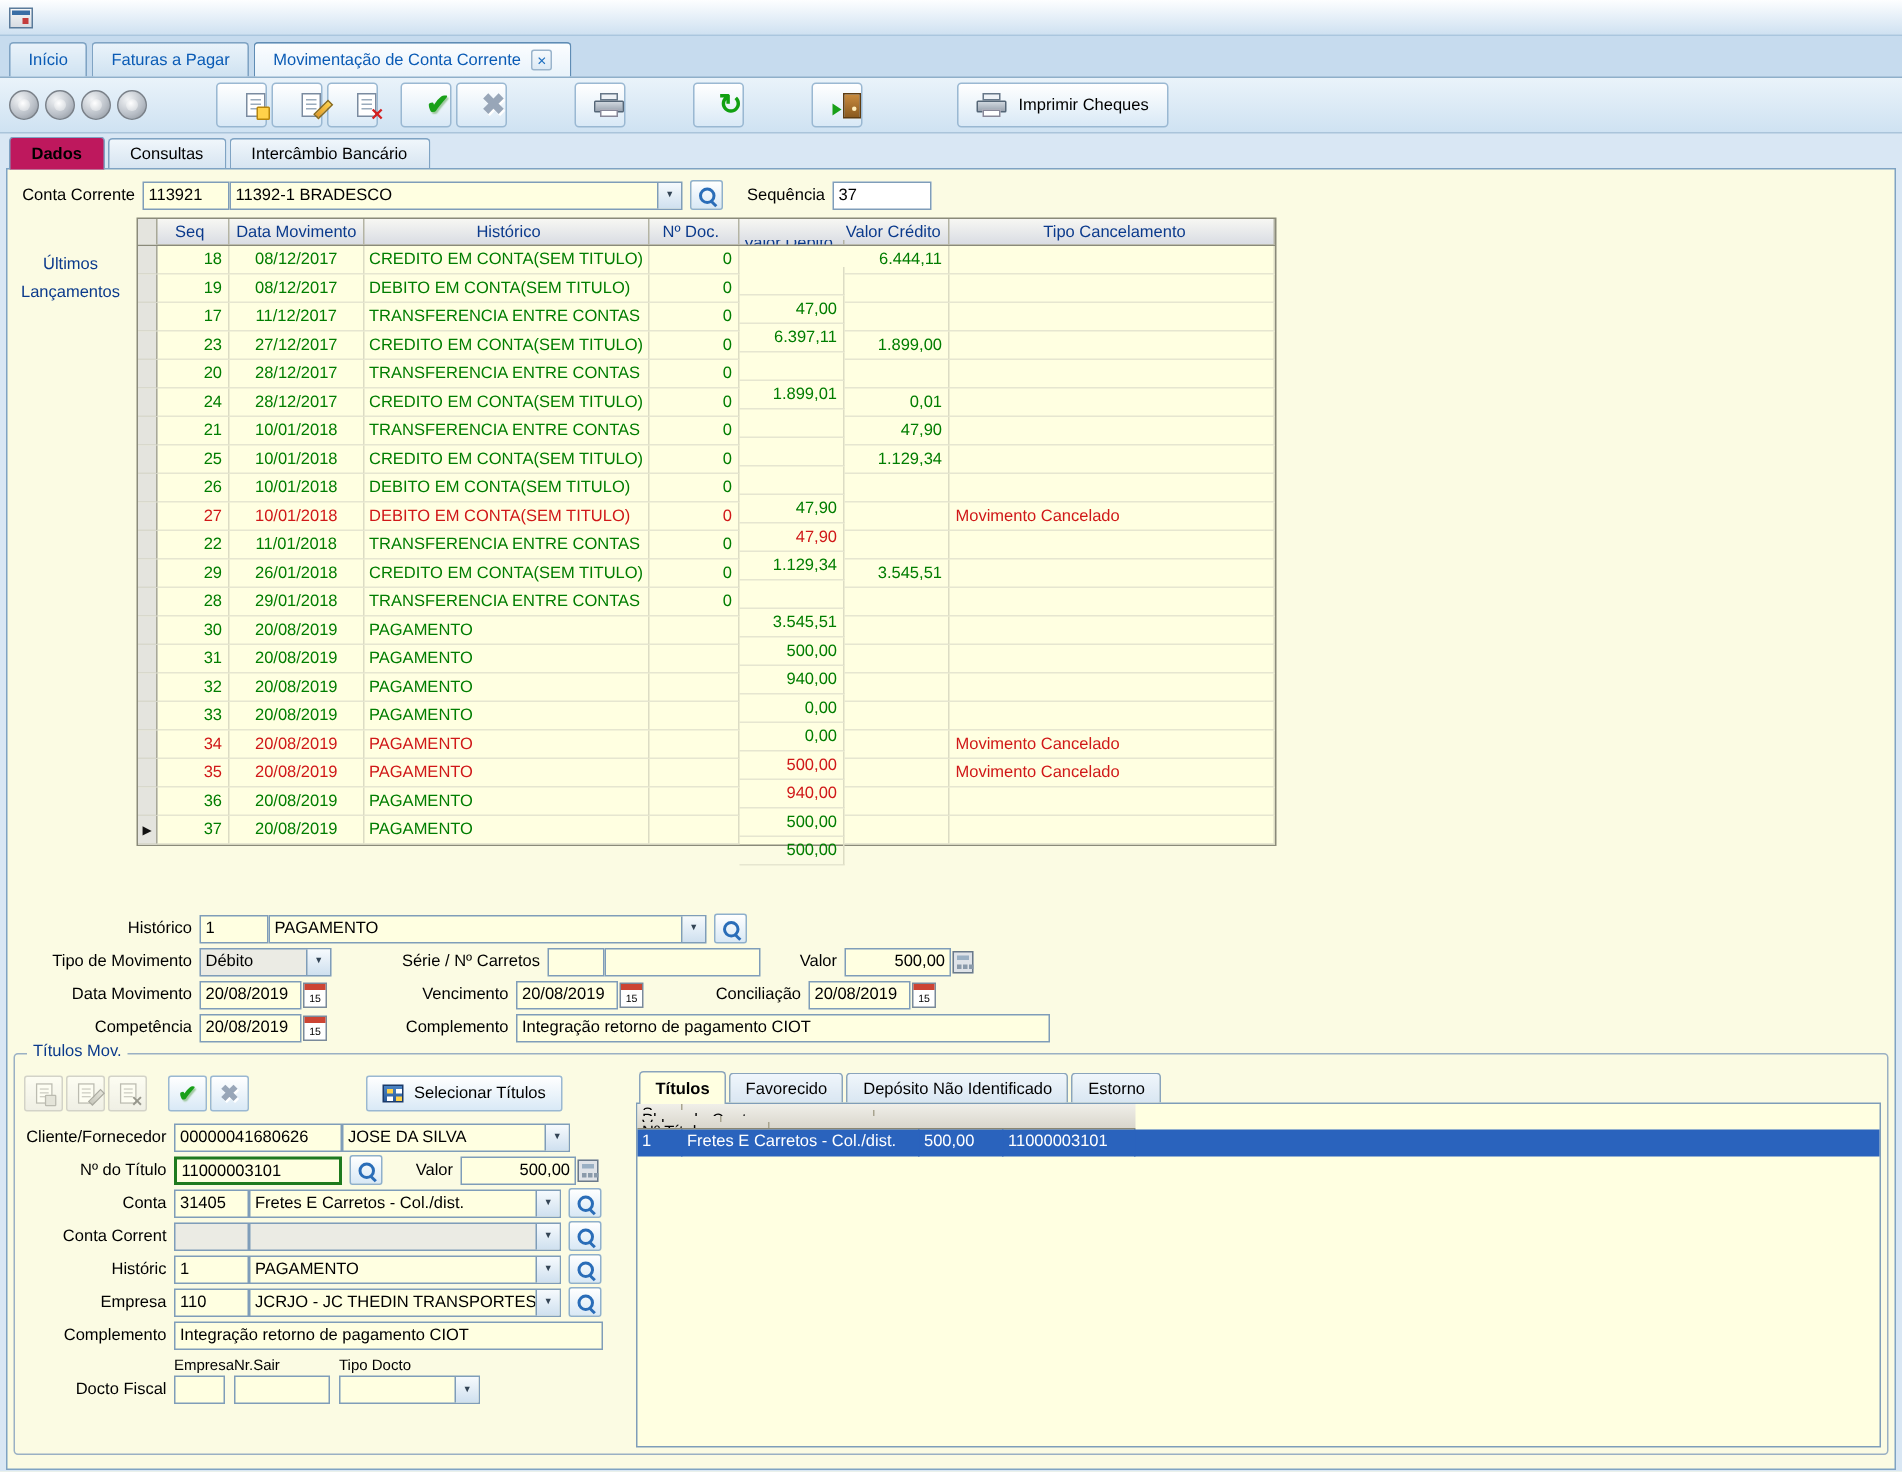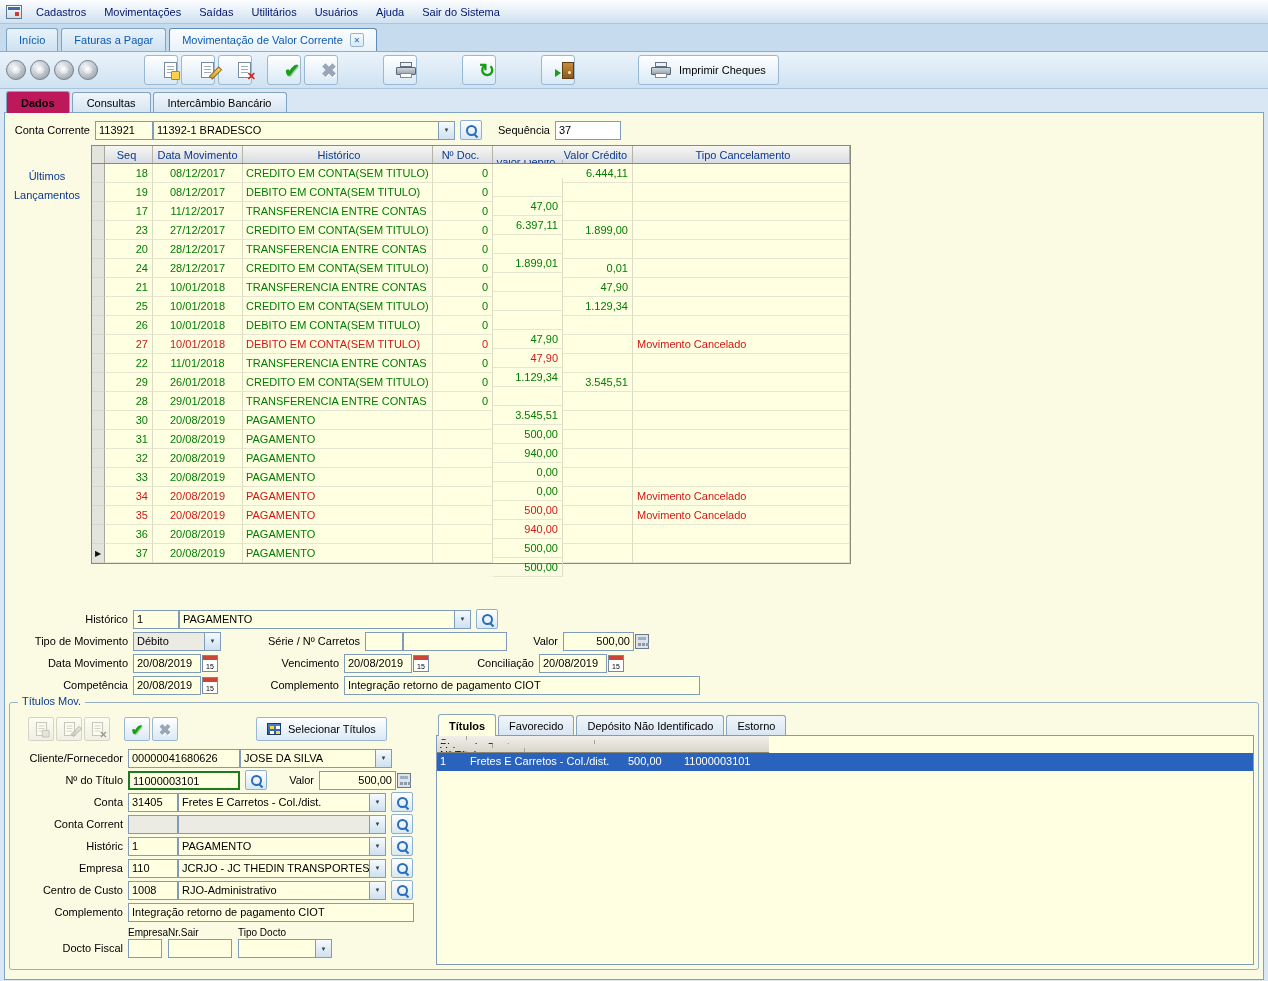--- a/index.html
+++ b/index.html
@@ -143,21 +143,21 @@
 .w86 { width:86px; } .w356 { width:356px; }
 .mid-lbl { width:116px; text-align:right; padding-right:5px; margin-left:28px; white-space:nowrap; }
 .val-lbl { width:40px; text-align:right; padding-right:5px; margin-left:16px; }
 .dt-lbl  { width:70px; text-align:right; padding-right:5px; margin-left:56px; white-space:nowrap; }
 .cc2-lbl { width:70px; text-align:right; padding-right:5px; margin-left:40px; white-space:nowrap; }
 .datefield { display:flex; align-items:center; }
 .valwrap { display:flex; align-items:center; }
 
 
 .tm-fieldset { margin:6px 4px 12px 4px; height:268px; border:1px solid #9ab0c4; border-radius:3px; position:relative;
-  padding:10px 4px 0 12px; display:flex; }
+  padding:10px 4px 0 0; display:flex; }
 .tm-title { position:absolute; top:-8px; left:8px; background:#fbfbe3; padding:0 4px; color:#0b3a8c; }
 .tm-left { width:412px; }
 .tm-right { flex:1; margin-left:2px; }
 .tm-toolbar { display:flex; align-items:center; height:28px; margin:2px 0 4px 6px; }
 .mbtn { width:26px; height:24px; border:1px solid #9ab8d2; border-radius:2px; margin-right:2px; padding:0;
   background:linear-gradient(#ffffff,#d9e9f6); display:flex; align-items:center; justify-content:center; }
 .mbtn.disabled { filter:grayscale(1); opacity:.55; }
 .icon-check.small { font-size:15px; }
 .icon-xbig.small { font-size:15px; }
 .icon-doc.small { transform:scale(.85); }
@@ -191,40 +191,31 @@
 .tg-row.selected { background:#2a63bd; color:#fff; }
 .tg-cell { padding:2px 3px; border-right:1px solid #c8c8b4; overflow:hidden; white-space:nowrap; }
 .tg-row.selected .tg-cell { border-right-color:#2a63bd; }
 .t-c0 { width:30px; } .t-c1 { width:158px; } .t-c2 { width:56px; } .t-c3 { width:88px; }
 </style>
 </head>
 <body>
 
 <div class="menubar">
   <span class="app-icon"></span>
-  <div class="menu-items">
-      <span class="menu-item">Cadastros</span>
-      <span class="menu-item">Movimentações</span>
-      <span class="menu-item">Saídas</span>
-      <span class="menu-item">Utilitários</span>
-      <span class="menu-item">Usuários</span>
-      <span class="menu-item">Ajuda</span>
-      <span class="menu-item">Sair do Sistema</span>
-    </div>
 </div>
 
 <div class="wtabbar">
     <div class="wtab">
       <span class="wtab-label">Início</span>
     </div>
     <div class="wtab">
       <span class="wtab-label">Faturas a Pagar</span>
     </div>
     <div class="wtab active">
-      <span class="wtab-label">Movimentação de Valor Corrente</span>
+      <span class="wtab-label">Movimentação de Conta Corrente</span>
       <span class="wtab-close"></span>
     </div>
   </div>
 
 <div class="toolbar">
   <span class="navcircle"></span>
   <span class="navcircle"></span>
   <span class="navcircle"></span>
   <span class="navcircle"></span>
   <span class="tgap big"></span>
@@ -672,31 +663,20 @@
         <div class="field w50">110</div>
         <div class="combo w208">
           <div class="cfield">JCRJO - JC THEDIN TRANSPORTES LTD</div>
           <span class="dd"></span>
         </div>
         <button class="sbtn">
             <span class="mag"></span>
           </button>
       </div>
 
-      <div class="trow">
-        <span class="tlabel">Centro de Custo</span>
-        <div class="field w50">1008</div>
-        <div class="combo w208">
-          <div class="cfield">RJO-Administrativo</div>
-          <span class="dd"></span>
-        </div>
-        <button class="sbtn">
-            <span class="mag"></span>
-          </button>
-      </div>
 
       <div class="trow">
         <span class="tlabel">Complemento</span>
         <div class="field w286">Integração retorno de pagamento CIOT</div>
       </div>
 
       <div class="trow docto">
         <span class="tlabel">Docto Fiscal</span>
         <div>
           <div class="docto-labels">

